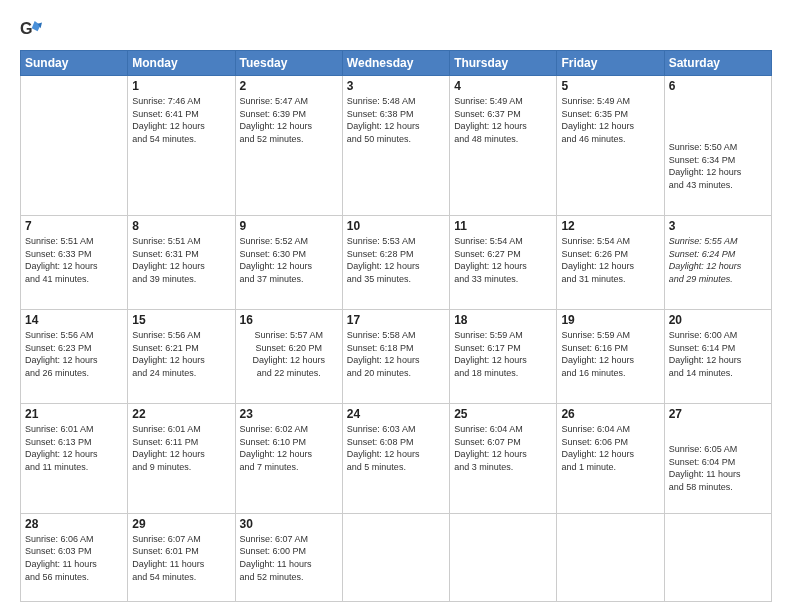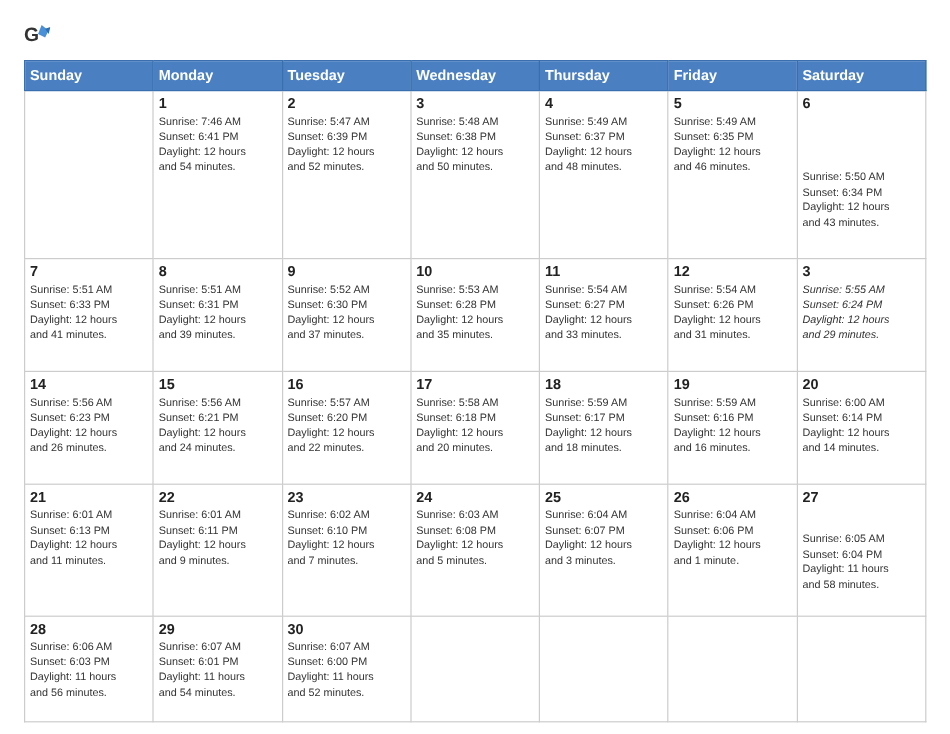--- a/index.html
+++ b/index.html
@@ -233,21 +233,21 @@
           </td>
           <td>
             <span class="day-num">15</span>
             <div class="day-info" style="white-space: pre-line;">Sunrise: 5:56 AM
 Sunset: 6:21 PM
 Daylight: 12 hours
 and 24 minutes.</div>
           </td>
           <td>
             <span class="day-num">16</span>
-            <div class="day-info" style="white-space: pre-line;">Sunrise: 5:57 AM
+            <div class="day-info" style="white-space: pre-line; text-align: center;">Sunrise: 5:57 AM
 Sunset: 6:20 PM
 Daylight: 12 hours
 and 22 minutes.</div>
           </td>
           <td>
             <span class="day-num">17</span>
             <div class="day-info" style="white-space: pre-line;">Sunrise: 5:58 AM
 Sunset: 6:18 PM
 Daylight: 12 hours
 and 20 minutes.</div>

